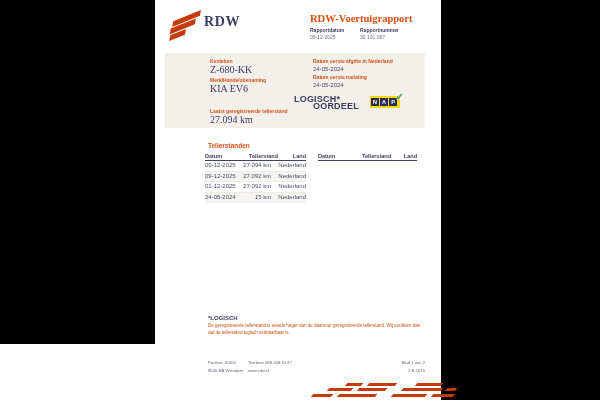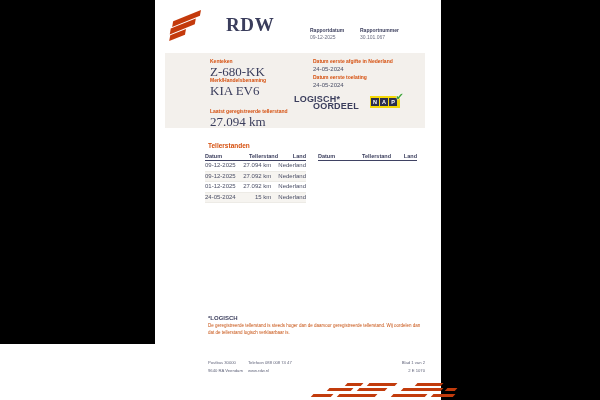--- a/index.html
+++ b/index.html
@@ -8,29 +8,29 @@
   .abs{position:absolute;}
   
   .bar-left{left:0;top:0;width:155px;height:344px;background:#000;}
   .bar-right{left:441px;top:0;width:159px;height:400px;background:#000;}
   
   .logo{left:166px;top:13px;width:44px;height:28px;transform:rotate(-22deg);}
   .logo .lb{position:absolute;height:4.6px;background:#C43A0C;transform:skewX(-32deg);}
   .lb1{left:9px;top:3px;width:30px;}
   .lb2{left:4px;top:9px;width:27px;}
   .lb3{left:1px;top:15px;width:17px;}
-  .wordmark{left:226px;top:14px;font-family:"Liberation Serif",serif;font-weight:bold;
-            font-size:19px;color:#3A3D5C;letter-spacing:.6px;}
+  .wordmark{left:204px;top:14px;font-family:"Liberation Serif",serif;font-weight:bold;
+            font-size:14px;color:#3A3D5C;letter-spacing:.6px;}
   .title{left:310px;top:13px;font-family:"Liberation Serif",serif;font-weight:bold;
          font-size:10.5px;color:#D84E0F;}
   .lbl{font-size:5px;font-weight:bold;color:#3A3D5C;line-height:1.1;}
   .lbl-o{font-size:5px;font-weight:bold;color:#D6500F;line-height:1.1;}
   .val-s{font-size:5px;color:#6A6D80;line-height:1.1;}
   .val-m{font-size:6px;color:#4A4E66;line-height:1.1;}
-  .val-serif{font-family:"Liberation Serif",serif;font-size:13px;color:#3A3D5C;line-height:1.05;}
+  .val-serif{font-family:"Liberation Serif",serif;font-size:10px;color:#3A3D5C;line-height:1.05;}
   
   .panel{left:165px;top:53px;width:260px;height:75px;background:#F3F0EC;}
   
   .oordeel{font-size:9px;font-weight:bold;color:#3A3D5C;letter-spacing:.2px;line-height:1.1;}
   
   .nap{left:370px;top:96px;width:30px;height:12px;background:#F4D808;}
   .nap .sq{position:absolute;top:2px;width:8px;height:8px;background:#2B2E4E;color:#fff;
            font-size:5.5px;font-weight:bold;text-align:center;line-height:8.5px;}
   .nap .s1{left:1px;} .nap .s2{left:10px;} .nap .s3{left:19px;}
   .nap .chk{position:absolute;right:-4px;top:-5px;font-size:10px;color:#3FA238;
@@ -66,20 +66,21 @@
 
   <div class="abs bar-left"></div>
   <div class="abs bar-right"></div>
 
   <div class="abs logo">
     <div class="lb lb1"></div>
       <div class="lb lb2"></div>
       <div class="lb lb3"></div>
   </div>
   <div class="abs wordmark">RDW</div>
+  <div class="abs title">RDW-Voertuigrapport</div>
 
   <div class="abs lbl" style="left:310px;top:28px;">Rapportdatum</div>
   <div class="abs val-s" style="left:310px;top:35px;">09-12-2025</div>
   <div class="abs lbl" style="left:360px;top:28px;">Rapportnummer</div>
   <div class="abs val-s" style="left:360px;top:35px;">30.101.067</div>
 
   <div class="abs panel"></div>
 
   <div class="abs lbl-o" style="left:210px;top:59px;">Kenteken</div>
   <div class="abs val-serif" style="left:210px;top:65px;">Z-680-KK</div>

